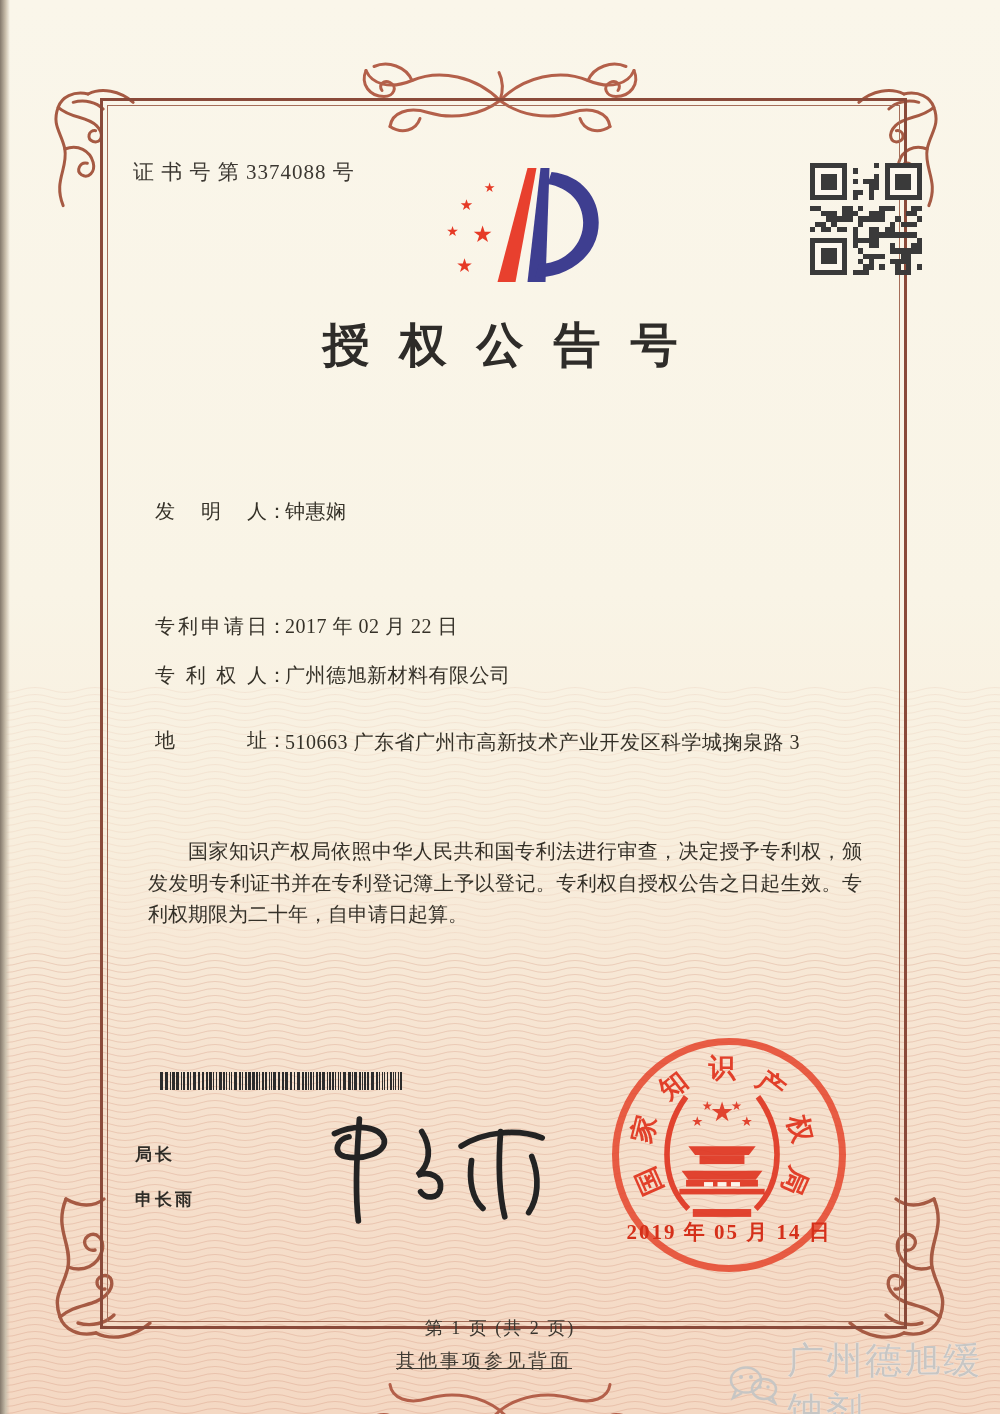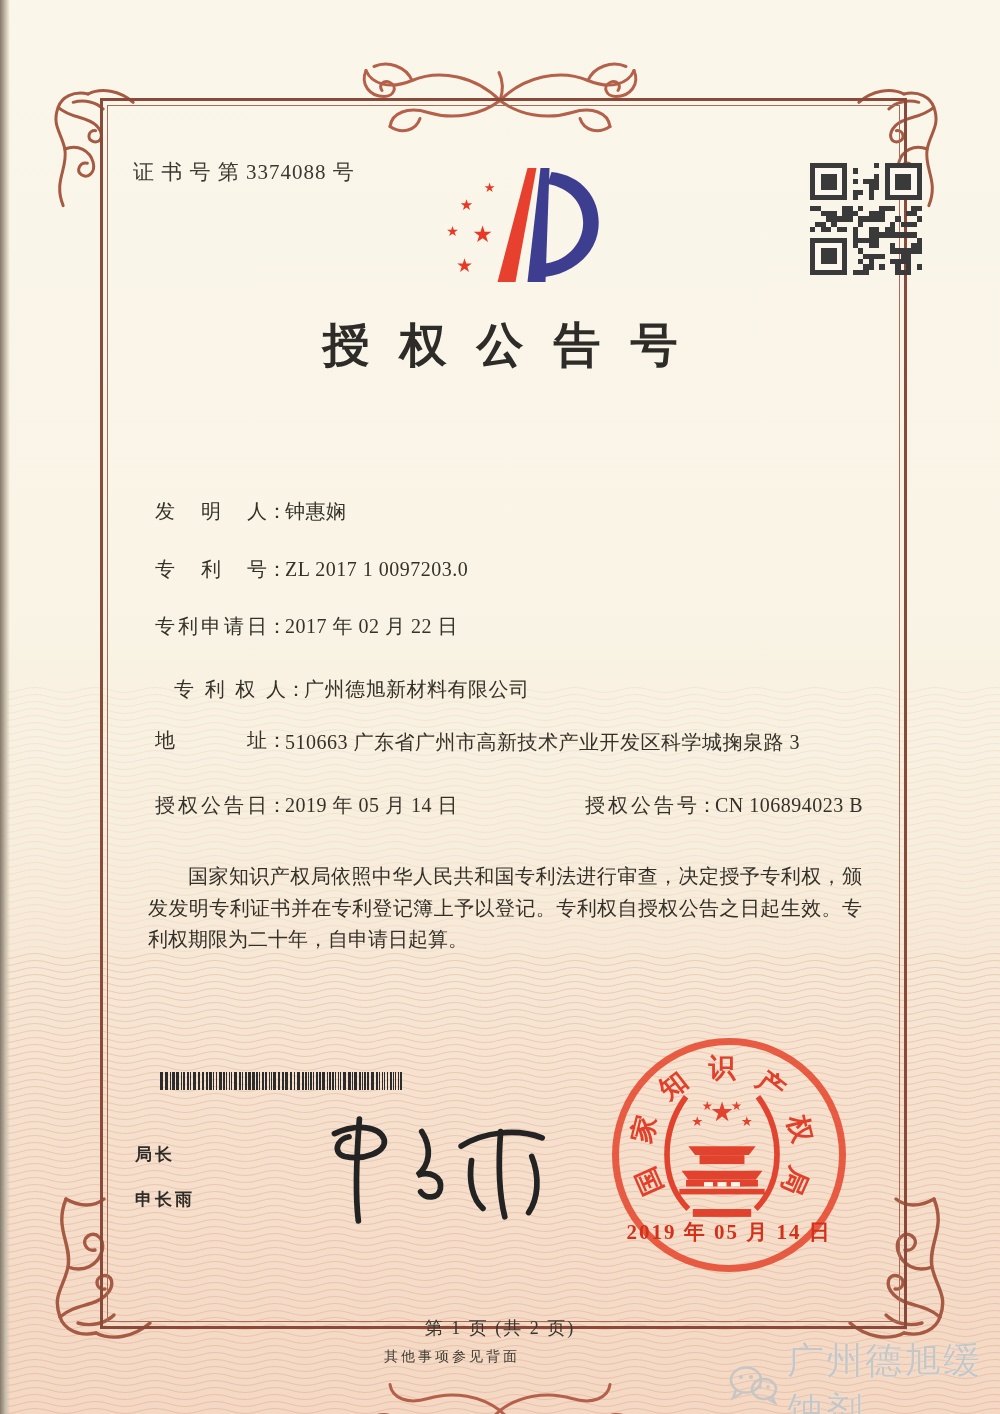--- a/index.html
+++ b/index.html
@@ -17,21 +17,21 @@
   .title{left:0;right:0;top:314px;text-align:center;font-size:47px;font-weight:bold;letter-spacing:30px;padding-left:30px;color:#2e2c29;}
   .frow{left:155px;font-size:20px;color:#353128;white-space:nowrap;}
   .flabel{display:inline-block;width:112px;text-align:justify;text-align-last:justify;vertical-align:top;}
   .fcolon{display:inline-block;width:18px;}
   .fval{letter-spacing:.5px;}
   .addr-val{display:inline-block;white-space:normal;width:600px;line-height:31px;vertical-align:top;letter-spacing:.5px;}
   .grant2{position:absolute;left:430px;top:0;}
   .body-par{left:148px;width:714px;font-size:20px;line-height:31.5px;text-indent:2em;color:#343028;text-align:justify;word-break:break-all;}
   .officer{left:135px;font-family:"Liberation Sans","DejaVu Sans",sans-serif;font-weight:700;font-size:17px;color:#2f2c27;letter-spacing:3px;}
   .page-info{left:0;right:0;top:1316px;text-align:center;font-size:18px;letter-spacing:2px;color:#3a362f;}
-  .back-note{left:384px;top:1348px;font-size:14px;letter-spacing:3px;color:#403b33;}
+  .back-note{left:396px;top:1348px;font-size:19px;letter-spacing:3px;color:#403b33;text-decoration:underline;}
   
   .seal{left:612px;top:1038px;width:220px;height:220px;border:7px solid rgba(228,62,36,.82);border-radius:50%;}
   .seal-char{position:absolute;width:32px;height:32px;line-height:32px;text-align:center;
              font-size:27px;font-weight:bold;color:rgba(223,50,28,.92);}
   .seal-date{left:594px;top:1218px;width:270px;text-align:center;font-size:21px;letter-spacing:2px;color:#d5301a;font-weight:bold;}
   
   .watermark{left:726px;top:1336px;display:flex;align-items:center;gap:7px;}
   .watermark-text{font-family:"Liberation Sans","DejaVu Sans",sans-serif;font-size:37px;color:#c7c6c4;letter-spacing:2px;
                   text-shadow:0 0 1px #ffffff;}
   .qr{left:810px;top:163px;width:112px;height:112px;}
@@ -397,40 +397,31 @@
         <rect x="0" y="14" width="7" height="7"></rect>
         <rect fill="#fdf8ef" x="1" y="15" width="5" height="5"></rect>
         <rect x="2" y="16" width="3" height="3"></rect>
       </svg></div>
 
   <div class="abs title">授权公告号</div>
 
   <div class="abs frow" style="top:498px;">
     <span class="flabel">发明人</span><span class="fcolon">：</span><span class="fval">钟惠娴</span>
   </div>
-  <div class="abs frow" style="top:556px;">
-    <span class="flabel">专利号</span><span class="fcolon">：</span><span class="fval">ZL 2017 1 0097203.0</span>
-  </div>
   <div class="abs frow" style="top:613px;">
     <span class="flabel">专利申请日</span><span class="fcolon">：</span><span class="fval">2017 年 02 月 22 日</span>
   </div>
-  <div class="abs frow" style="top:676px;margin-left:19px;">
+  <div class="abs frow" style="top:662px;">
     <span class="flabel">专利权人</span><span class="fcolon">：</span><span class="fval">广州德旭新材料有限公司</span>
   </div>
   <div class="abs frow" style="top:727px;">
     <span class="flabel">地址</span><span class="fcolon">：</span><span class="addr-val"><span>510663 广东省广州市高新技术产业开发区科学城掬泉路 3</span><br></span>
   </div>
-  <div class="abs frow" style="top:792px;">
-    <span class="flabel">授权公告日</span><span class="fcolon">：</span><span class="fval">2019 年 05 月 14 日</span>
-    <span class="grant2">
-      <span class="flabel">授权公告号</span><span class="fcolon">：</span><span class="fval">CN 106894023 B</span>
-    </span>
-  </div>
-
-  <div class="abs body-par" style="top:836px;margin-top:25px;">国家知识产权局依照中华人民共和国专利法进行审查，决定授予专利权，颁发发明专利证书并在专利登记簿上予以登记。专利权自授权公告之日起生效。专利权期限为二十年，自申请日起算。</div>
+
+  <div class="abs body-par" style="top:836px;">国家知识产权局依照中华人民共和国专利法进行审查，决定授予专利权，颁发发明专利证书并在专利登记簿上予以登记。专利权自授权公告之日起生效。专利权期限为二十年，自申请日起算。</div>
 
   <div class="abs barcode"><svg width="250" height="18" fill="#2c2c2c">
         <rect x="0" y="0" width="3" height="18"></rect>
         <rect x="5" y="0" width="3" height="18"></rect>
         <rect x="10" y="0" width="1" height="18"></rect>
         <rect x="12" y="0" width="3" height="18"></rect>
         <rect x="16" y="0" width="3" height="18"></rect>
         <rect x="21" y="0" width="1" height="18"></rect>
         <rect x="23" y="0" width="2" height="18"></rect>
         <rect x="27" y="0" width="2" height="18"></rect>

